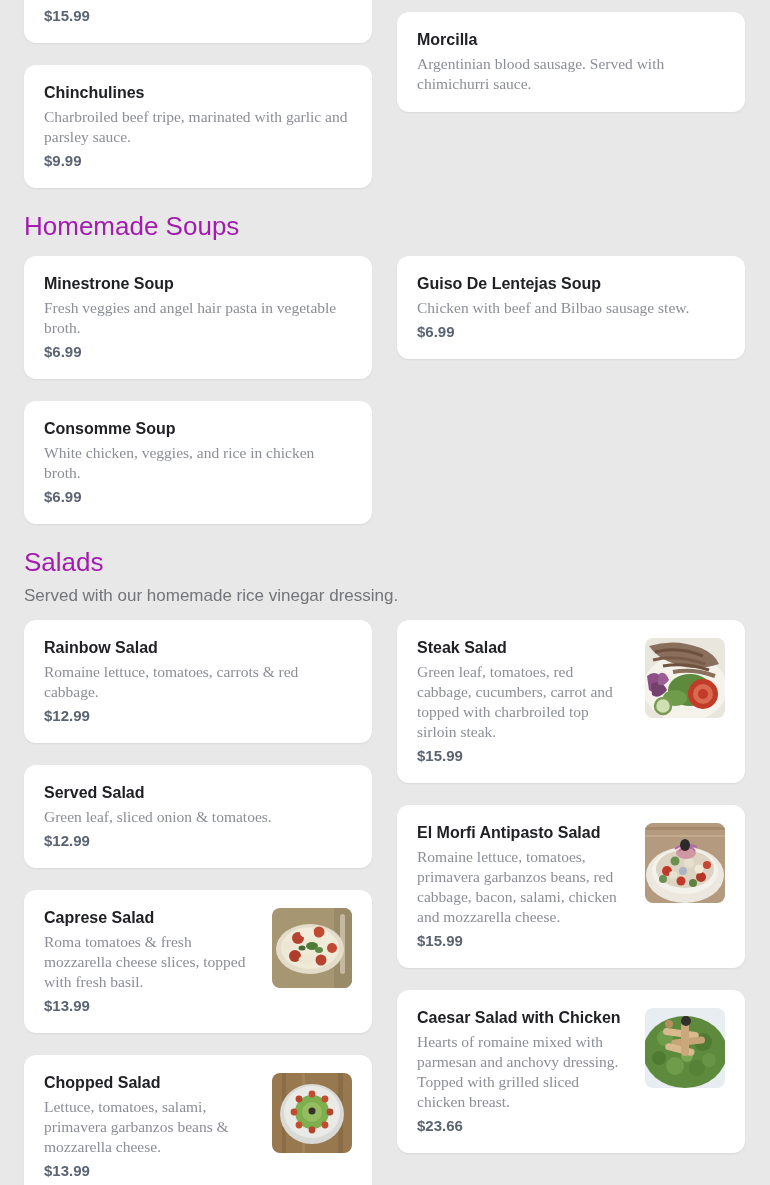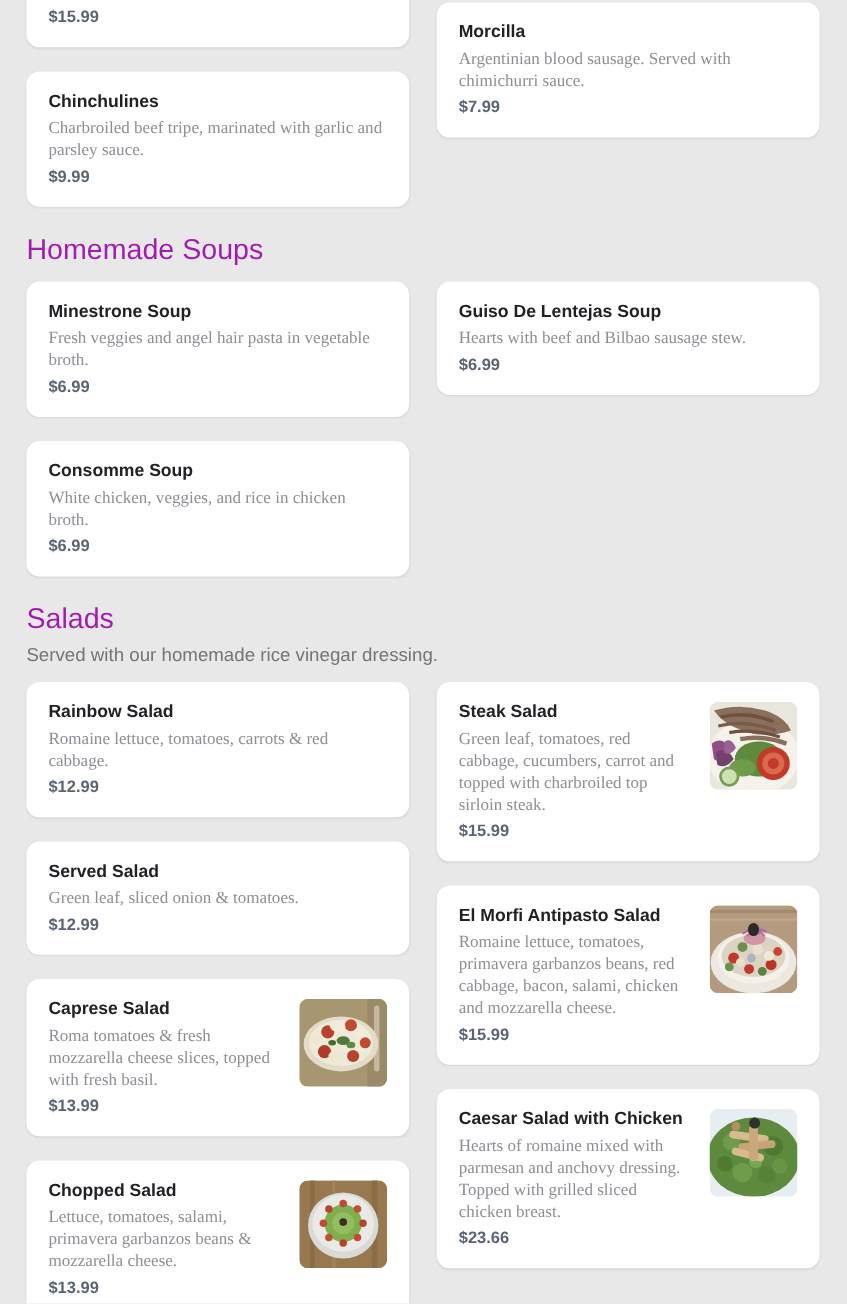--- a/index.html
+++ b/index.html
@@ -30,21 +30,21 @@
 
   .card {
     background: #ffffff;
     border-radius: 12px;
     padding: 18px 20px;
     margin-bottom: 22px;
     box-shadow: 0 1px 2px rgba(0,0,0,0.07);
     cursor: pointer;
   }
   .card-partial { margin-top: -41px; }
-  .card-first-right { margin-top: 2px; }
+  .card-first-right { margin-top: 12px; }
 
   .card-body { display: flex; align-items: flex-start; }
   .card-text { flex: 1; min-width: 0; }
 
   .item-name {
     font-size: 16px;
     line-height: 19px;
     font-weight: 700;
     color: #202125;
     margin-bottom: 5px;
@@ -102,21 +102,20 @@
         </div>
 
       </div>
       <div class="col">
 
         <div class="card card-first-right">
           <div class="card-body">
             <div class="card-text">
               <div class="item-name">Morcilla</div>
               <div class="item-desc">Argentinian blood sausage. Served with chimichurri sauce.</div>
-              <div class="item-price">$7.99</div>
             </div>
           </div>
         </div>
 
       </div>
     </div>
   </div>
 
   <div class="section">
     <div class="heading-block">
@@ -145,21 +144,21 @@
           </div>
         </div>
 
       </div>
       <div class="col">
 
         <div class="card">
           <div class="card-body">
             <div class="card-text">
               <div class="item-name">Guiso De Lentejas Soup</div>
-              <div class="item-desc">Hearts with beef and Bilbao sausage stew.</div>
+              <div class="item-desc">Chicken with beef and Bilbao sausage stew.</div>
               <div class="item-price">$6.99</div>
             </div>
           </div>
         </div>
 
       </div>
     </div>
   </div>
 
   <div class="section">

